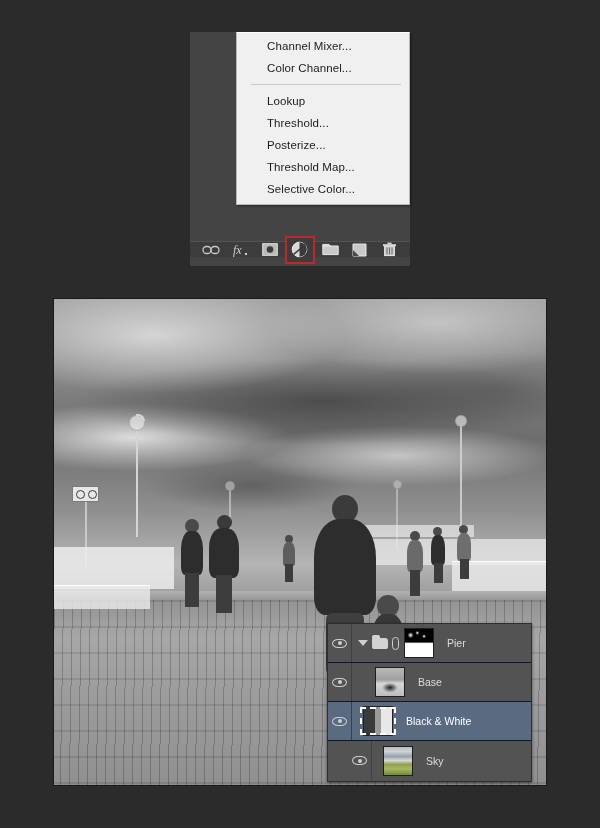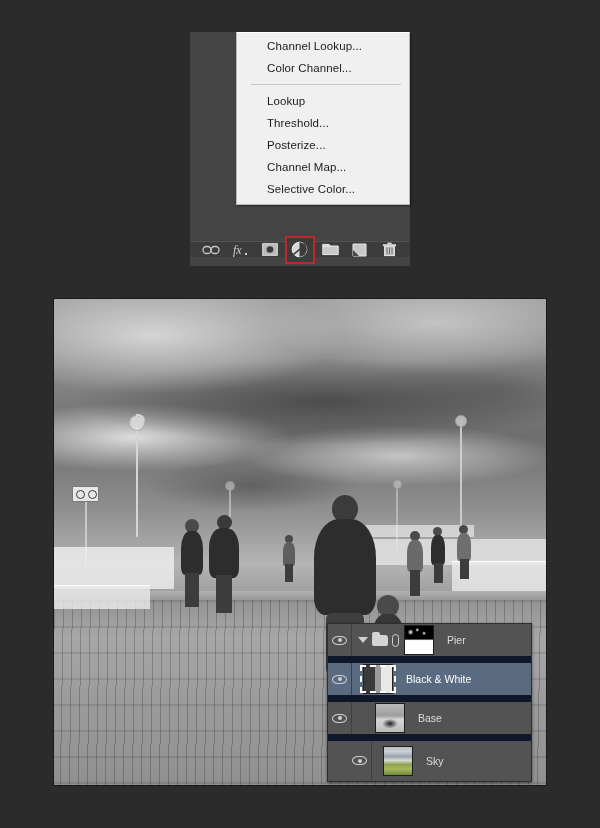--- a/index.html
+++ b/index.html
@@ -181,21 +181,21 @@
     width: 205px; height: 159px;
     background: #535353;
     border: 1px solid #2e2e2e;
     box-shadow: 0 1px 3px rgba(0,0,0,.5);
   }
   .layer-row {
     position: relative;
     height: 39px;
     display: flex;
     align-items: center;
-    border-bottom: 7px solid #0f172a;
+    border-bottom: 1px solid #0f172a;
     background: #535353;
   }
   .layer-row.active { background: #5a6a80; }
   .layer-eye {
     width: 24px; height: 100%;
     display: flex; align-items: center; justify-content: center;
     border-right: 1px solid #3f3f3f;
     flex: 0 0 24px;
   }
   .eye-glyph {
@@ -286,37 +286,37 @@
 </style>
 </head>
 <body>
 
 <div id="root">
 
   <div id="adj-panel"></div>
 
   <div id="adj-menu">
     <div class="menu-item">
-      <span>Channel Lookup...</span>
+      <span>Channel Mixer...</span>
     </div>
     <div class="menu-item">
       <span>Color Channel...</span>
     </div>
     <div class="menu-sep"></div>
     <div class="menu-item">
       <span>Lookup</span>
     </div>
     <div class="menu-item">
       <span>Threshold...</span>
     </div>
     <div class="menu-item">
       <span>Posterize...</span>
     </div>
     <div class="menu-item">
-      <span>Channel Map...</span>
+      <span>Threshold Map...</span>
     </div>
     <div class="menu-item">
       <span>Selective Color...</span>
     </div>
   </div>
 
   <div id="adj-toolbar">
     <div class="tool-btn">
       <svg width="18" height="10" viewBox="0 0 18 10" aria-hidden="true">
         <rect x="1" y="1.5" width="8" height="7" rx="3.5" fill="none" stroke="#c8c8c8" stroke-width="1.3"></rect>
@@ -449,45 +449,45 @@
         <span class="tri"></span>
         <span class="folder"></span>
         <span class="linkglyph"></span>
       </div>
       <div class="thumb-wrap">
         <span class="thumb group"></span>
       </div>
       <span class="layer-name">Pier</span>
     </div>
 
+    <div class="layer-row">
+      <div class="layer-eye">
+        <span class="eye-glyph">
+            <i></i>
+          </span>
+      </div>
+      <div class="layer-mid" style="width:18px;"></div>
+      <div class="thumb-wrap">
+        <span class="thumb base"></span>
+      </div>
+      <span class="layer-name">Base</span>
+    </div>
+
     <div class="layer-row active">
       <div class="layer-eye">
         <span class="eye-glyph">
             <i></i>
           </span>
       </div>
       <div class="thumb-wrap selected" style="margin-left:6px;">
         <span class="thumb bw"></span>
       </div>
       <span class="layer-name">Black &amp; White</span>
     </div>
 
-    <div class="layer-row">
-      <div class="layer-eye">
-        <span class="eye-glyph">
-            <i></i>
-          </span>
-      </div>
-      <div class="layer-mid" style="width:18px;"></div>
-      <div class="thumb-wrap">
-        <span class="thumb base"></span>
-      </div>
-      <span class="layer-name">Base</span>
-    </div>
-
     <div class="layer-row" style="border-bottom:none;margin-left:20px;">
       <div class="layer-eye">
         <span class="eye-glyph">
             <i></i>
           </span>
       </div>
       <div class="thumb-wrap" style="margin-left:6px;">
         <span class="thumb sky"></span>
       </div>
       <span class="layer-name">Sky</span>

